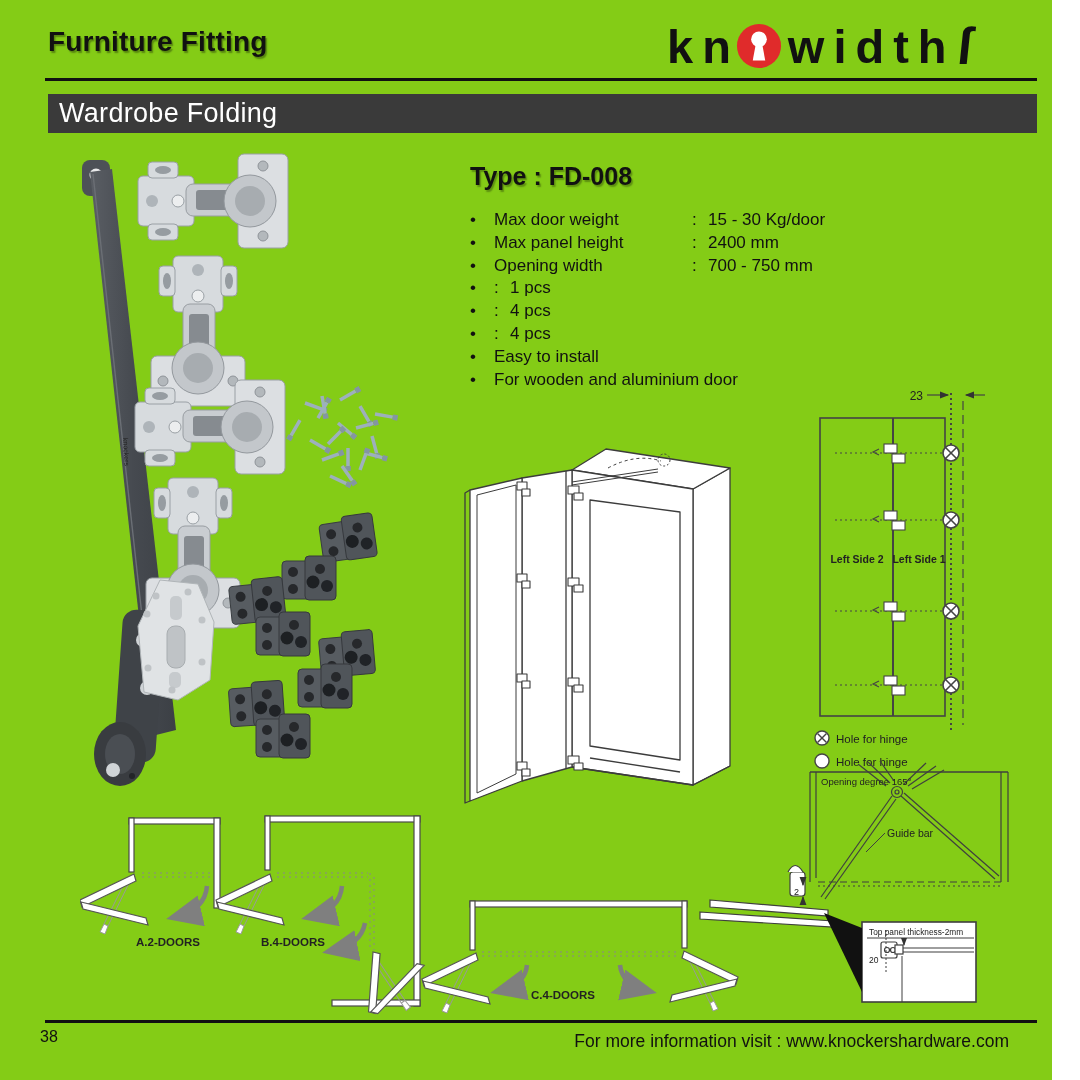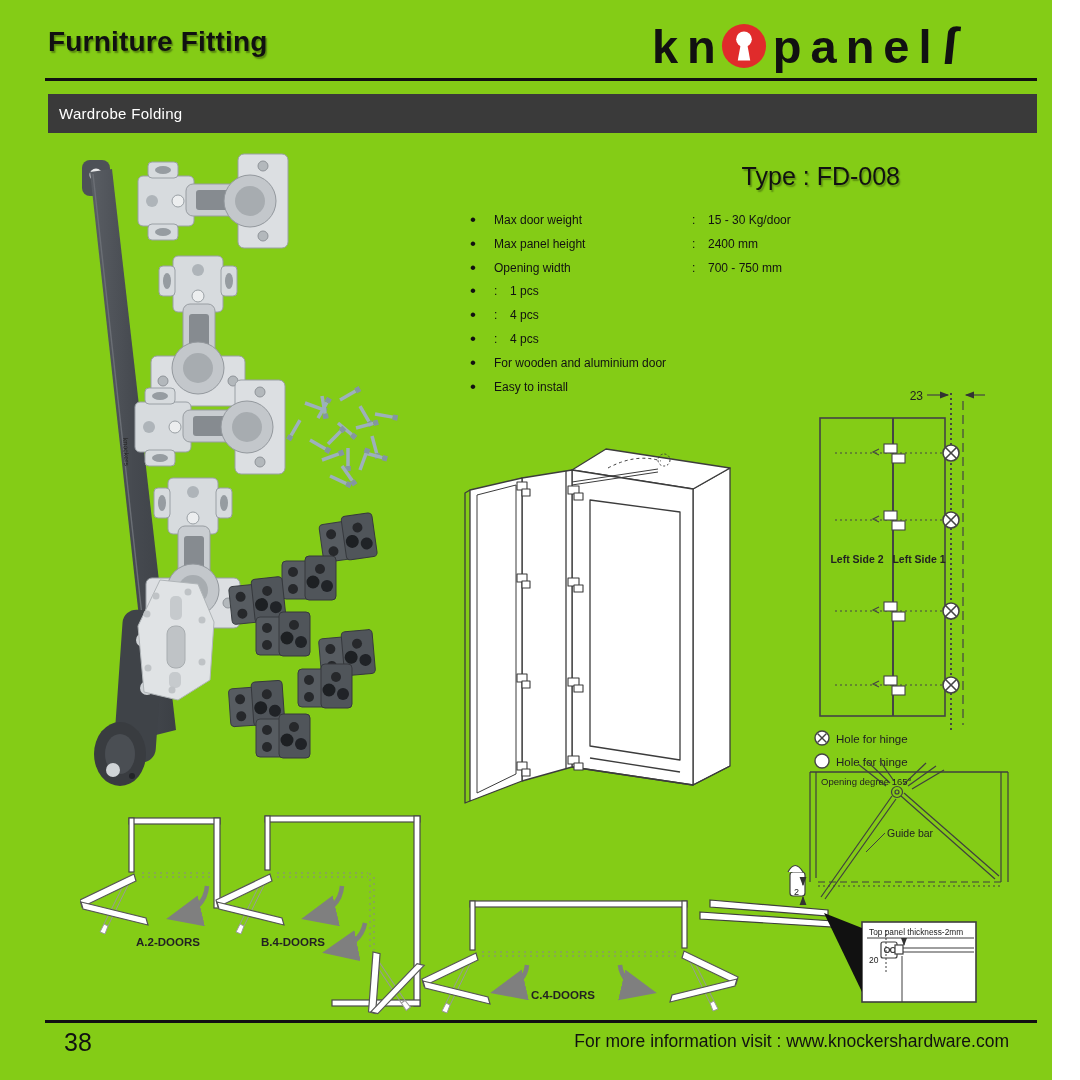--- a/index.html
+++ b/index.html
@@ -3,66 +3,66 @@
 <meta charset="utf-8">
 <style>
   html,body{margin:0;padding:0;background:#fff;}
   body{font-family:"Liberation Sans",sans-serif;color:#111;}
   .page{position:relative;width:1052px;height:1080px;background:#84cc16;overflow:hidden;}
   .abs{position:absolute;}
 
   
   .title{position:absolute;left:48px;top:26px;font-size:28px;font-weight:700;letter-spacing:.2px;
          text-shadow:1.5px 1.5px 1.5px rgba(0,0,0,.35);}
-  .logo{position:absolute;top:20px;right:95px;display:flex;align-items:center;font-weight:900;
+  .logo{position:absolute;top:20px;right:80px;display:flex;align-items:center;font-weight:900;
         font-size:47px;line-height:1;}
   .logo .lpart{letter-spacing:9px;}
   .logo .tail{font-size:52px;margin-left:2px;transform:skewX(-6deg);}
   .keyhole{width:46px;height:46px;margin:0 6px 0 -4px;flex:0 0 auto;}
   .rule-top{position:absolute;left:45px;top:78px;width:992px;height:3px;background:#111;}
   .banner{position:absolute;left:48px;top:94px;width:989px;height:39px;background:#3a3a3a;
           display:flex;align-items:center;}
-  .banner-text{color:#fff;font-size:15px;margin-left:11px;letter-spacing:.3px;}
+  .banner-text{color:#fff;font-size:27px;margin-left:11px;letter-spacing:.3px;}
 
   
   .specs{position:absolute;left:470px;top:162px;width:430px;}
-  .type-heading{font-size:25px;font-weight:400;margin:0 0 18px 0;
-                text-shadow:1.5px 1.5px 1.5px rgba(0,0,0,.3);text-align:right;}
-  .spec-row{display:flex;font-size:12px;line-height:22.8px;justify-content:flex-end;}
+  .type-heading{font-size:25px;font-weight:700;margin:0 0 18px 0;
+                text-shadow:1.5px 1.5px 1.5px rgba(0,0,0,.3);}
+  .spec-row{display:flex;font-size:17px;line-height:22.8px;justify-content:flex-end;}
   .bullet{width:24px;flex:0 0 auto;}
   .bullet::before{content:"\2022";font-size:17px;}
   .slabel{width:198px;flex:0 0 auto;}
   .spec-row.nov .slabel{width:auto;flex:1;}
   .scolon{width:16px;flex:0 0 auto;text-align:left;}
   .svalue{flex:1;}
 
   
   .rule-bottom{position:absolute;left:45px;top:1020px;width:992px;height:3px;background:#111;}
-  .page-num{position:absolute;left:64px;top:1028px;font-size:25px;}
+  .page-num{position:absolute;left:40px;top:1028px;font-size:16px;}
   .info{position:absolute;right:43px;top:1031px;font-size:17.5px;text-align:right;}
 
   svg text{font-family:"Liberation Sans",sans-serif;fill:#222;stroke:none;}
   .plabel{font-size:11.5px;font-weight:bold;text-anchor:middle;}
   .dlabel{font-size:10.5px;font-weight:bold;text-anchor:middle;}
 </style>
 </head>
 <body>
 
 <div class="page">
 
   <div class="title">Furniture Fitting</div>
 
   <div class="logo">
     <span class="lpart">kn</span>
     <svg class="keyhole" viewBox="0 0 48 48">
       <circle cx="24" cy="24" r="23" fill="#e02b2b"></circle>
       <circle cx="24" cy="17" r="8.2" fill="#fff"></circle>
       <polygon points="17.5,39 30.5,39 27.2,21 20.8,21" fill="#fff"></polygon>
     </svg>
-    <span class="lpart">panel</span>
+    <span class="lpart">width</span>
     <span class="tail">ſ</span>
   </div>
 
   <div class="rule-top"></div>
 
   <div class="banner">
     <span class="banner-text">Wardrobe Folding</span>
   </div>
 
   <svg class="abs" style="left:60px;top:148px" width="372" height="655" viewBox="0 0 372 655">
@@ -203,25 +203,25 @@
           <span class="scolon">:</span>
           <span class="svalue">4 pcs</span>
         </div>
         <div class="spec-row">
           <span class="bullet"></span>
           <span class="scolon">:</span>
           <span class="svalue">4 pcs</span>
         </div>
         <div class="spec-row nov">
           <span class="bullet"></span>
+          <span class="slabel">Easy to install</span>
+        </div>
+        <div class="spec-row nov">
+          <span class="bullet"></span>
           <span class="slabel">For wooden and aluminium door</span>
-        </div>
-        <div class="spec-row nov">
-          <span class="bullet"></span>
-          <span class="slabel">Easy to install</span>
         </div>
       </div>
   </div>
 
   <svg class="abs" style="left:440px;top:428px" width="334" height="404" viewBox="0 0 334 404">
     <g stroke="#3c3c3c" stroke-width="1.3" fill="#fff" stroke-linejoin="round">
       <polygon points="253,61 290,40 290,338 253,357"></polygon>
       <polygon points="132,42 166,21 290,40 253,61"></polygon>
       <polygon points="132,42 253,61 253,357 132,339"></polygon>
       <polygon points="150,72 240,84 240,332 150,318"></polygon>

